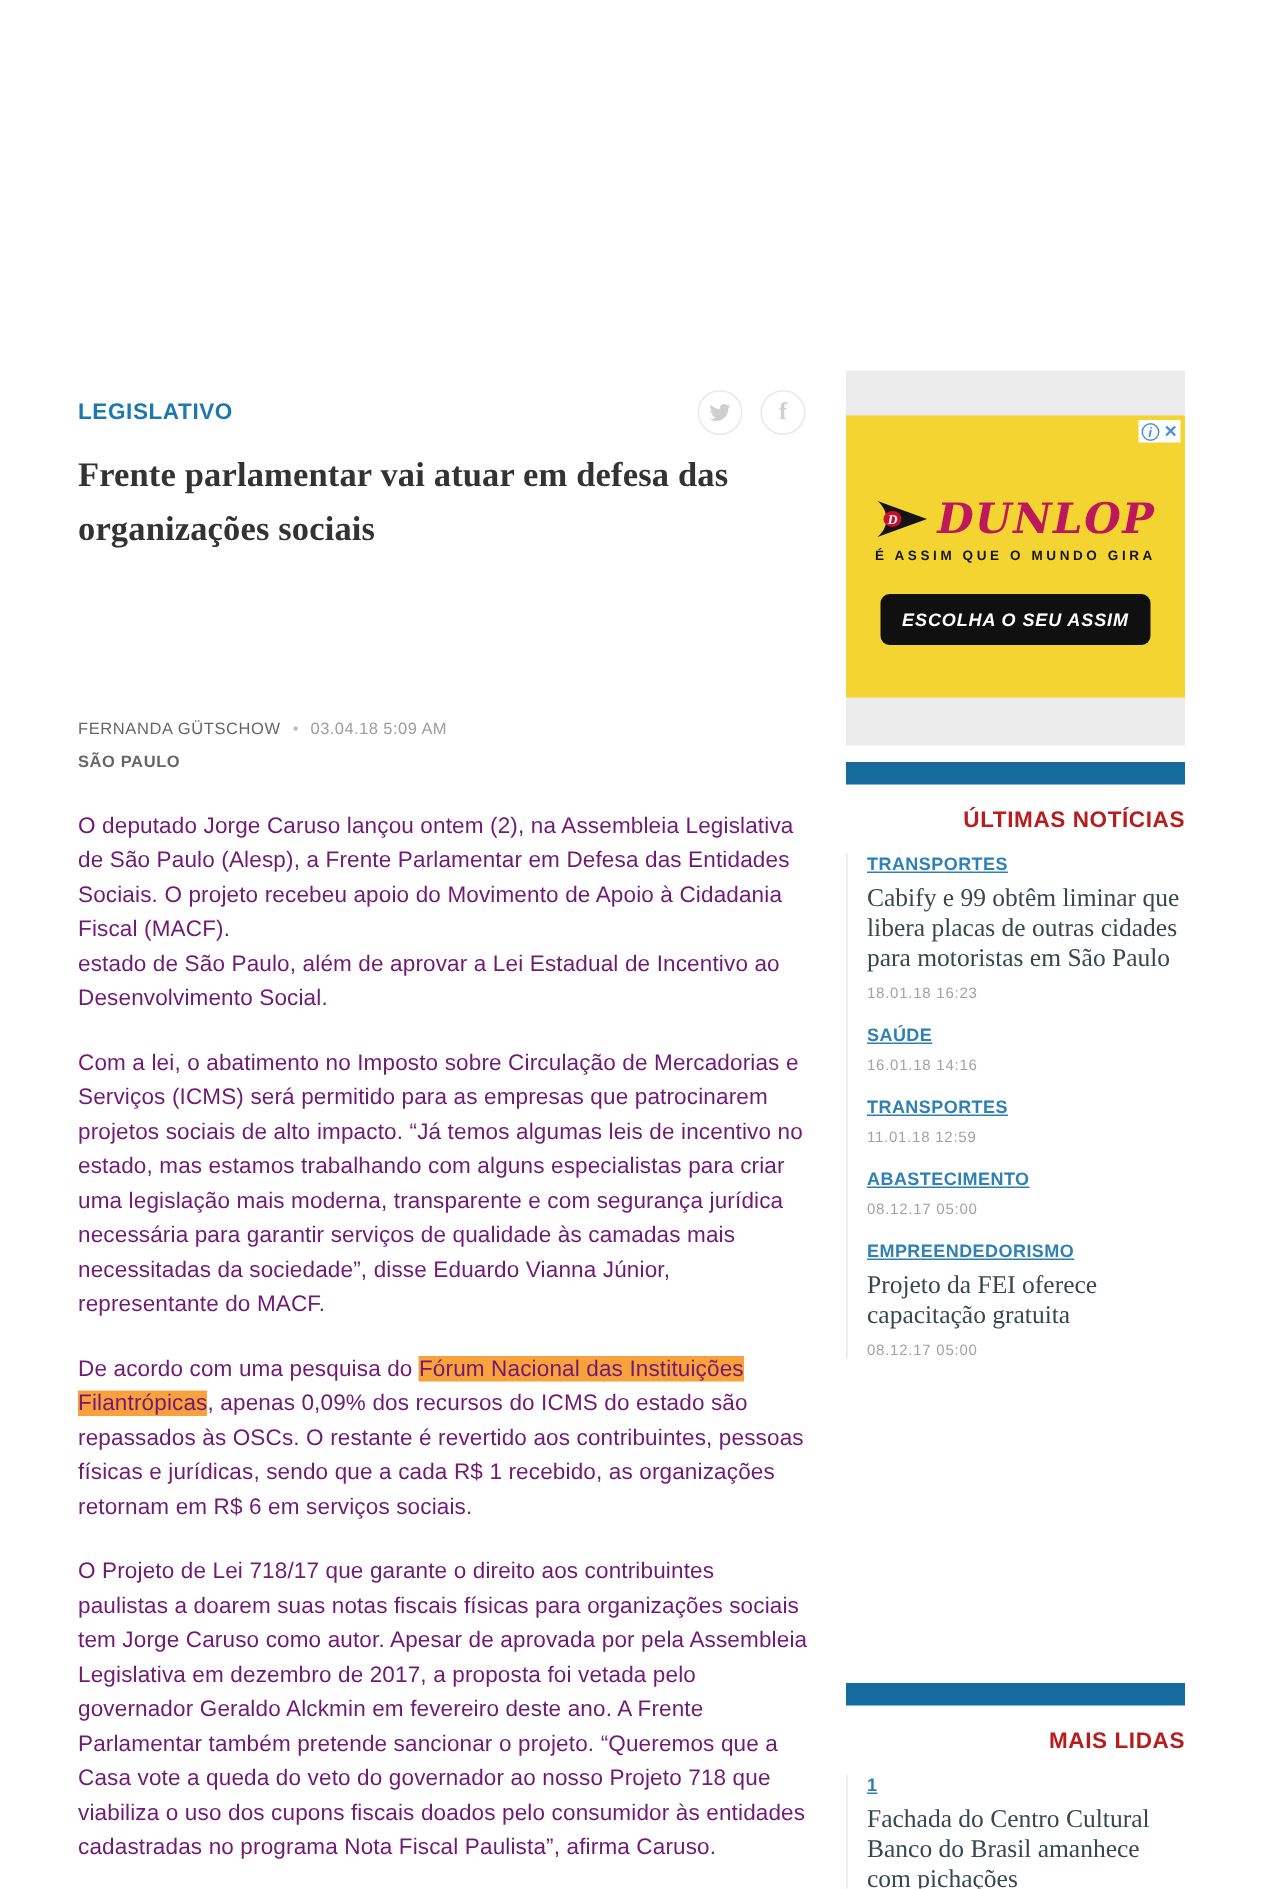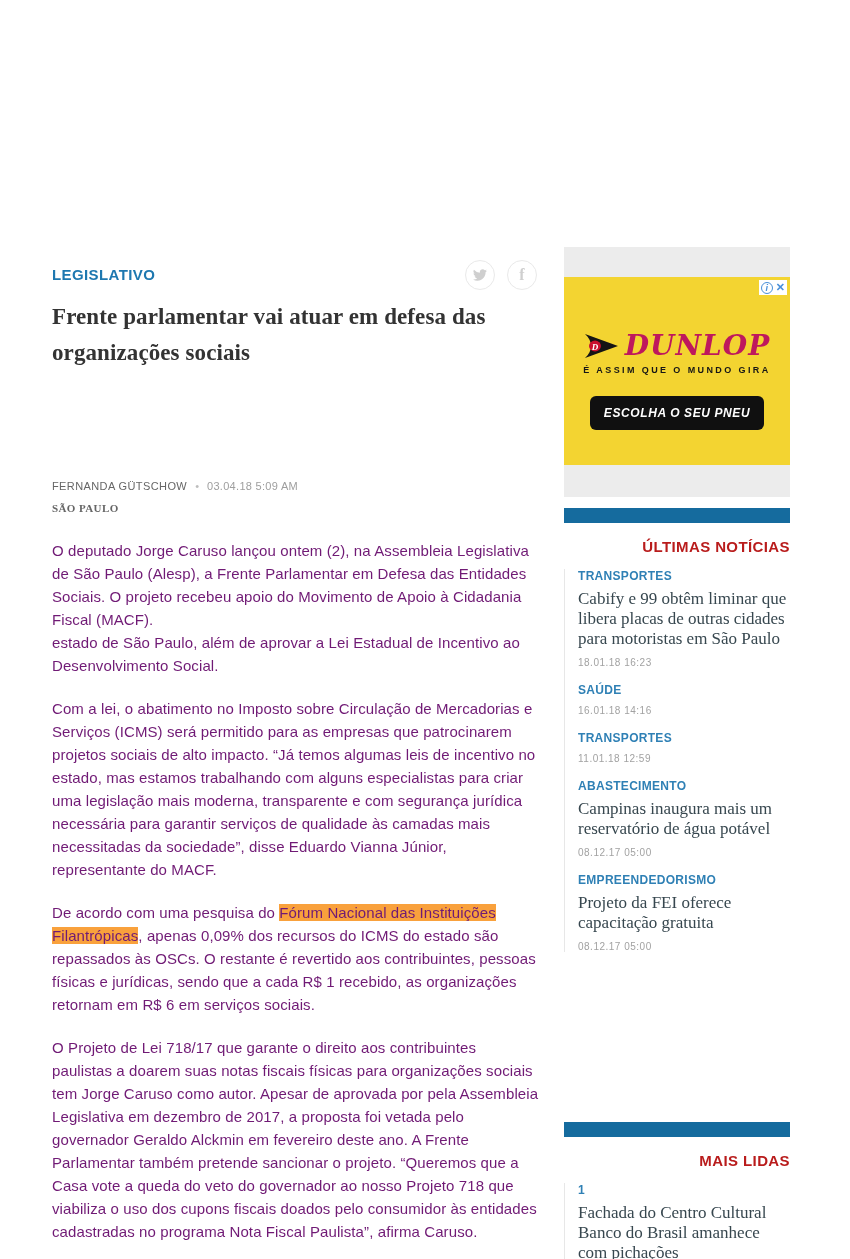--- a/index.html
+++ b/index.html
@@ -29,21 +29,21 @@
     margin-top:13px;
     font-family:"Liberation Serif","DejaVu Serif",serif;
     font-size:23px; line-height:36px; font-weight:600; color:#333333;
     letter-spacing:.1px;
   }
 
   .byline { margin-top:109px; font-size:11px; display:flex; align-items:center; gap:8px; }
   .byline .author { color:#666; font-weight:400; letter-spacing:.4px; }
   .byline .dot { color:#bdbdbd; }
   .byline .pubdate { color:#9e9e9e; letter-spacing:.3px; }
-  .location { margin-top:10px; font-size:11px; font-weight:700; color:#666; letter-spacing:.4px;font-family:Liberation Serif, serif; }
+  .location { margin-top:10px; font-size:11px; font-weight:700; color:#666; letter-spacing:.4px; }
 
   .body-copy { margin-top:25px; }
   .body-copy p {
     font-size:15px; line-height:23px; color:#701a75; margin-bottom:20px;
     letter-spacing:.1px;
   }
   .hl { background:#F9A13C; }
 
   
   .sidebar { position:absolute; left:564px; top:247px; width:226px; }
@@ -75,21 +75,21 @@
   }
 
   .bar { margin-top:11px; height:15px; background:#156B9E; }
   .side-heading {
     margin-top:15px; text-align:right; color:#b91c1c; font-size:15px;
     font-weight:700; letter-spacing:.4px; font-family:"Liberation Sans",sans-serif;
   }
   .news-list { margin-top:14px; border-left:1px solid #e7e7e7; padding-left:13px; }
   .news-item { margin-bottom:15px; cursor:pointer; }
   .news-item .cat, .news-item .rank {
-    color:#2F80B5; font-size:12px; font-weight:700; letter-spacing:.3px;
+    color:#2F80B5; font-size:12px; font-weight:700; letter-spacing:.3px;text-decoration:underline;
   }
   .news-item .n-title {
     margin-top:6px; font-family:"Liberation Serif","DejaVu Serif",serif;
     font-size:17px; line-height:20px; color:#37474f;
   }
   .news-item .n-date { margin-top:8px; font-size:10px; color:#a2a2a2; letter-spacing:.5px; }
 
   
   .most-read-block { position:absolute; left:564px; top:1122px; width:226px; }
   .most-read-block .bar { margin-top:0; }
@@ -138,21 +138,21 @@
       </div>
       <div class="ad-logo-row">
         <svg width="36" height="24" viewBox="0 0 36 24">
           <path d="M1 0 L34 12 L1 24 C9 17 9 7 1 0 Z" fill="#141414"></path>
           <ellipse cx="11" cy="12" rx="6" ry="5.4" fill="#c8102e"></ellipse>
           <text x="11" y="15.5" font-size="9" font-weight="bold" font-style="italic" fill="#ffffff" text-anchor="middle" font-family="Liberation Serif, serif">D</text>
         </svg>
         <span class="ad-brand">DUNLOP</span>
       </div>
       <div class="ad-tagline">É ASSIM QUE O MUNDO GIRA</div>
-      <button class="ad-cta">ESCOLHA O SEU PNEU</button>
+      <button class="ad-cta">ESCOLHA O SEU ASSIM</button>
     </div>
   </div>
 
   <div class="bar"></div>
   <h2 class="side-heading">ÚLTIMAS NOTÍCIAS</h2>
   <div class="news-list" id="latest-list">
   <div class="news-item">
     <div class="cat">TRANSPORTES</div>
     <div class="n-title">Cabify e 99 obtêm liminar que libera placas de outras cidades para motoristas em São Paulo</div>
     <div class="n-date">18.01.18 16:23</div>
@@ -163,21 +163,20 @@
     <div class="n-date">16.01.18 14:16</div>
   </div>
 
   <div class="news-item">
     <div class="cat">TRANSPORTES</div>
     <div class="n-date">11.01.18 12:59</div>
   </div>
 
   <div class="news-item">
     <div class="cat">ABASTECIMENTO</div>
-    <div class="n-title">Campinas inaugura mais um reservatório de água potável</div>
     <div class="n-date">08.12.17 05:00</div>
   </div>
 
   <div class="news-item">
     <div class="cat">EMPREENDEDORISMO</div>
     <div class="n-title">Projeto da FEI oferece capacitação gratuita</div>
     <div class="n-date">08.12.17 05:00</div>
   </div>
 </div>
 </aside>

